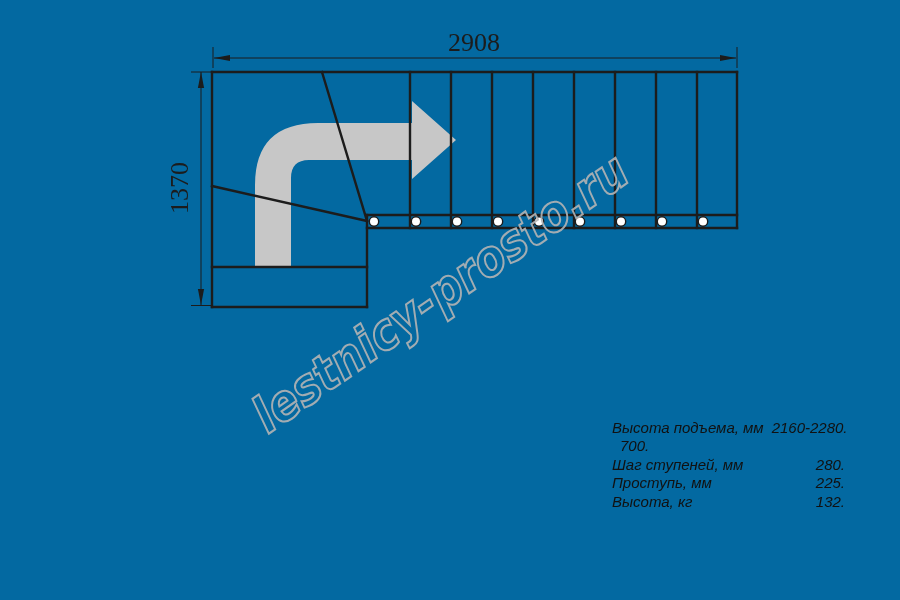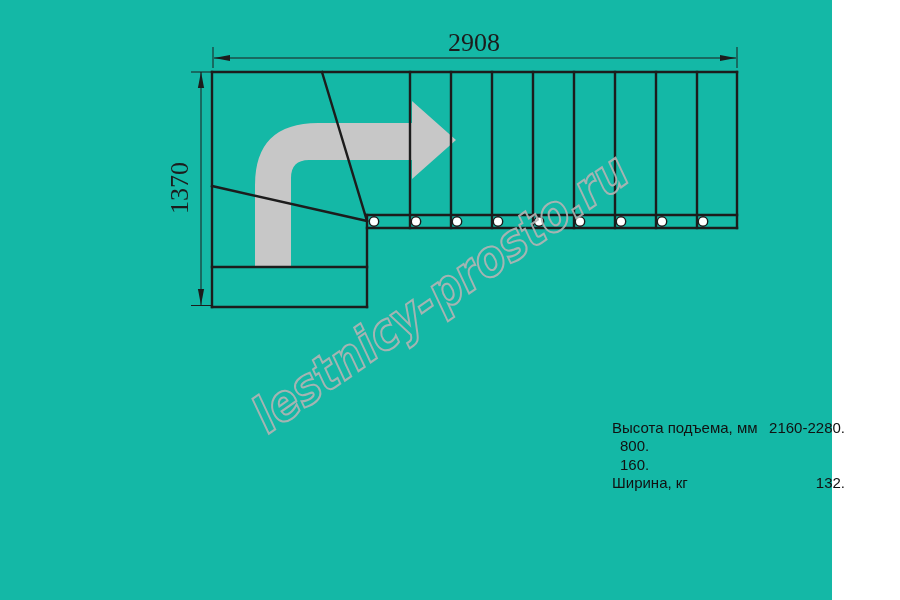--- a/index.html
+++ b/index.html
@@ -6,23 +6,23 @@
     margin: 0;
     padding: 0;
     background: #ffffff;
     width: 900px;
     height: 600px;
     overflow: hidden;
     font-family: "Liberation Sans", sans-serif;
   }
   .stage {
     position: relative;
-    width: 832px;
+    width: 900px;
     height: 600px;
-    background: #14b8a6;
+    background: #0369a1;
   }
   .drawing-svg {
     position: absolute;
     left: 0;
     top: 0;
   }
   .dim-text {
     font-family: "Liberation Serif", serif;
     font-size: 26px;
     fill: #1c1c1c;
@@ -34,20 +34,21 @@
     font-style: italic;
     fill: none;
     opacity: 0.9;
   }
   .specs {
     position: absolute;
     left: 612px;
     top: 419px;
     width: 233px;
     font-family: "Liberation Sans", sans-serif;
+    font-style: italic;
     font-size: 15px;
     color: #111111;
   }
   .spec-row {
     display: flex;
     justify-content: space-between;
     align-items: baseline;
     height: 18.4px;
     line-height: 18.4px;
     white-space: nowrap;
@@ -125,24 +126,29 @@
 
     <text class="watermark-text" text-anchor="middle" transform="translate(450,307) rotate(-35)" textLength="445" lengthAdjust="spacingAndGlyphs" stroke-width="2.1" stroke="#b4b4b4">lestnicy-prosto.ru</text>
   </svg>
 
   <div class="specs">
     <div class="spec-row">
       <span class="spec-label">Высота подъема, мм</span>
       <span class="spec-value">2160-2280.</span>
     </div>
     <div class="spec-row">
-      <span class="spec-value">800.</span>
+      <span class="spec-value">700.</span>
     </div>
     <div class="spec-row">
-      <span class="spec-value">160.</span>
+      <span class="spec-label">Шаг ступеней, мм</span>
+      <span class="spec-value">280.</span>
     </div>
     <div class="spec-row">
-      <span class="spec-label">Ширина, кг</span>
+      <span class="spec-label">Проступь, мм</span>
+      <span class="spec-value">225.</span>
+    </div>
+    <div class="spec-row">
+      <span class="spec-label">Высота, кг</span>
       <span class="spec-value">132.</span>
     </div>
   </div>
 
 </div>
 
 </body></html>

